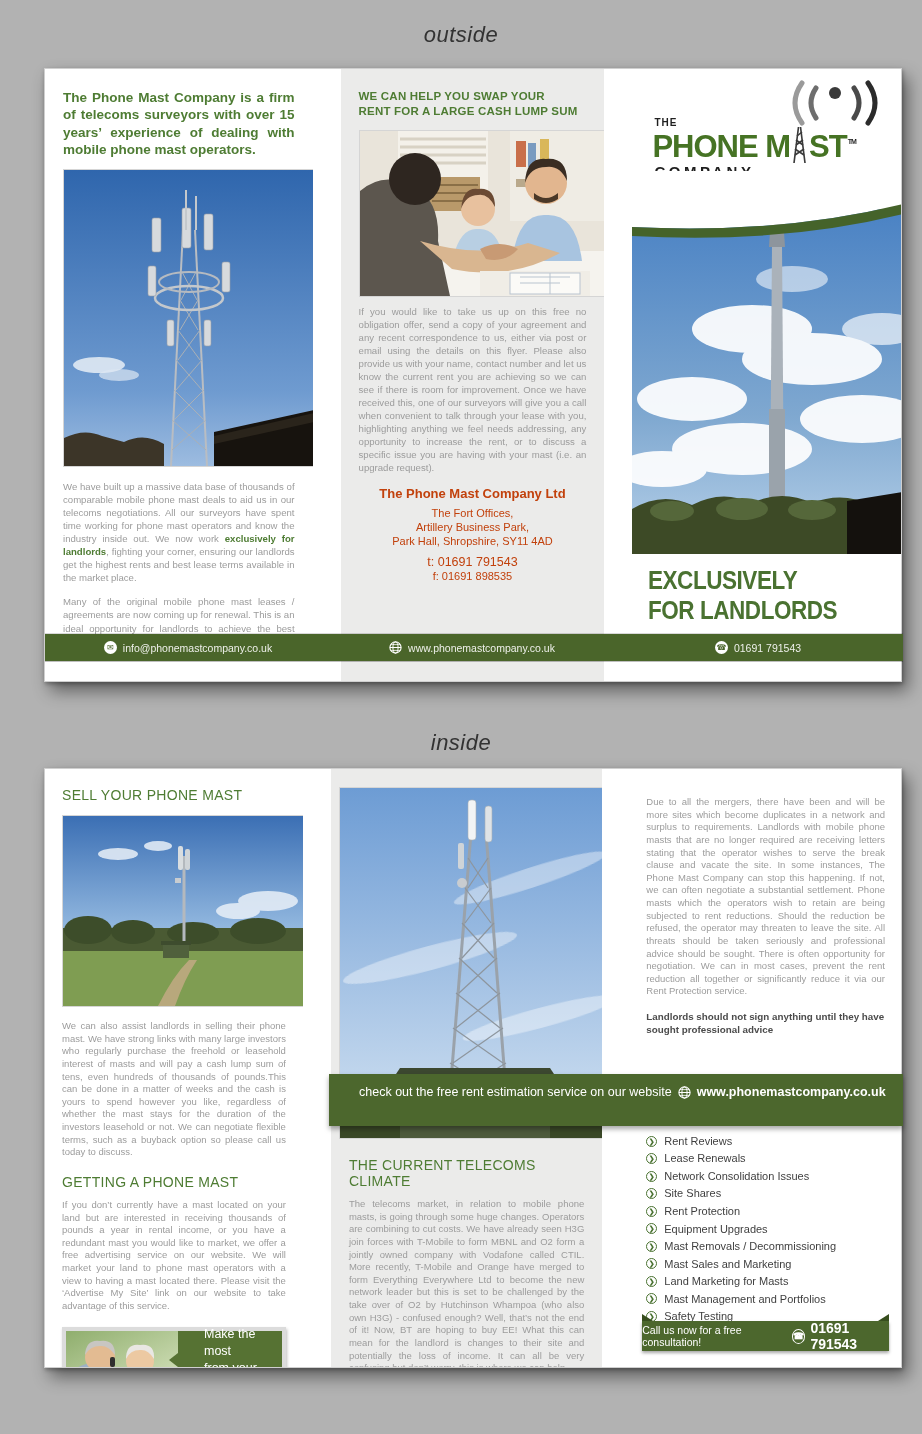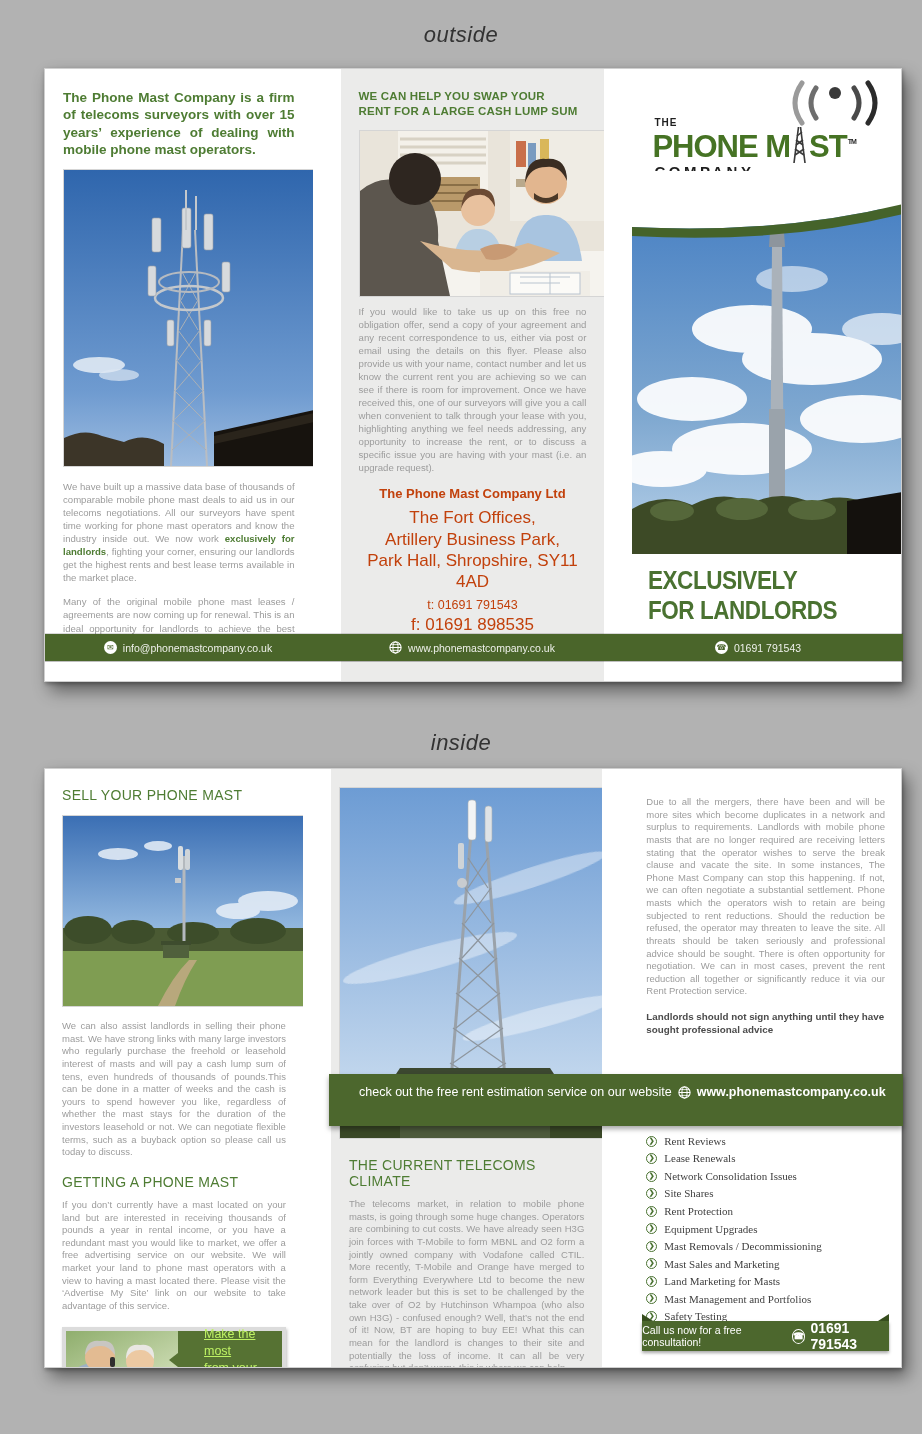--- a/index.html
+++ b/index.html
@@ -30,21 +30,21 @@
 
   .intro-text { font-size:13.5px; line-height:1.28; color:#4e7c33; text-align:justify; font-weight:bold; }
   .photo-frame { border:1px solid #d5d5d5; }
   .body-gray { font-size:9.6px; line-height:1.36; color:#9c9c9c; text-align:justify; }
   .body-gray b { color:#4e7c33; }
 
   .mid-heading { font-size:11.5px; font-weight:bold; color:#4e7c33; line-height:1.3; letter-spacing:.2px; }
   .mid-subheading { font-size:13px; font-weight:bold; color:#4e7c33; line-height:1.25; text-align:justify; }
   .contact-block { text-align:center; color:#c2410c; }
   .contact-name { font-size:13px; font-weight:bold; margin-bottom:6px; }
-  .contact-line { font-size:17px; line-height:1.25; }
+  .contact-line { font-size:11px; line-height:1.25; }
   .contact-tel { font-size:12.5px; margin-top:6px; line-height:1.25; }
 
   
   .logo-area { position:relative; height:140px; background:#fff; }
   .logo-signal { position:absolute; top:8px; left:148px; }
   .logo-the { position:absolute; top:48px; left:22px; font-size:10px; font-weight:bold; color:#1f1f1f; letter-spacing:1px; }
   .logo-main { position:absolute; top:58px; left:20px; font-size:31px; font-weight:bold; color:#467324; letter-spacing:-1px; white-space:nowrap; display:flex; align-items:flex-end; }
   .logo-mast-glyph { display:inline-block; margin:0 1px 2px; }
   .logo-tm { font-size:7px; color:#1f1f1f; vertical-align:top; position:relative; top:-20px; left:1px; font-weight:bold; }
   .logo-company-row { position:absolute; top:94px; left:22px; white-space:nowrap; }
@@ -78,31 +78,31 @@
   .ip-right { width:290px; padding:16px 16px 0; background:#fff; }
 
   .section-heading { font-size:14px; color:#4e7c33; letter-spacing:.3px; font-weight:normal; }
   .ip-left .body-gray, .ip-mid .body-gray, .ip-right .body-gray { font-size:9.5px; line-height:1.33; }
   .bold-note { font-size:9.8px; font-weight:bold; color:#4b4b4b; line-height:1.35; margin-top:12px; }
 
   .callout { margin-top:14px; background:#dcdcdc; box-shadow:1px 2px 3px rgba(0,0,0,.25); padding:4px; display:flex; height:66px; }
   .callout-photo { width:112px; height:58px; flex:none; }
   .callout-green { flex:1; background:#567233; position:relative; display:flex; flex-direction:column; justify-content:center; padding-left:26px; margin-left:0; }
   .callout-green::before { content:""; position:absolute; left:-1px; top:50%; margin-top:-7px; border-top:7px solid transparent; border-bottom:7px solid transparent; border-right:9px solid #567233; transform:translateX(-8px); }
-  .callout-green div { color:#bef264; font-size:12.5px; line-height:1.35;text-decoration:underline; }
+  .callout-green div { color:#ffffff; font-size:12.5px; line-height:1.35; }
 
   .inside-banner {
     position:absolute; left:284px; top:305px; width:574px; height:52px;
     background:#4c672d; z-index:6; color:#fff;
     padding:9px 0 0 30px; box-shadow:0 3px 5px rgba(0,0,0,.35);
   }
   .inside-banner .bl { font-size:12.5px; line-height:1.45; display:flex; align-items:center; gap:6px; }
   .inside-banner b { font-size:12.5px; }
 
-  .services-list { list-style:none; margin-top:8px;font-family:Liberation Serif, serif; }
+  .services-list { list-style:none; margin-top:8px; }
   .services-list li { display:flex; align-items:center; gap:7px; font-size:11px; color:#3f3f3f; line-height:1.32; padding:1.5px 0; }
   .svc-icon {
     width:11px; height:11px; flex:none; border-radius:50%; border:1.4px solid #4a7231;
     display:inline-flex; align-items:center; justify-content:center;
     color:#4a7231; font-size:7px; font-weight:bold; line-height:1;
   }
   .cta-ribbon {
     position:absolute; left:12px; right:12px; bottom:16px; height:30px;
     background:#4c672d; color:#fff; display:flex; align-items:center; justify-content:center; gap:7px;
     box-shadow:0 2px 3px rgba(0,0,0,.35);

